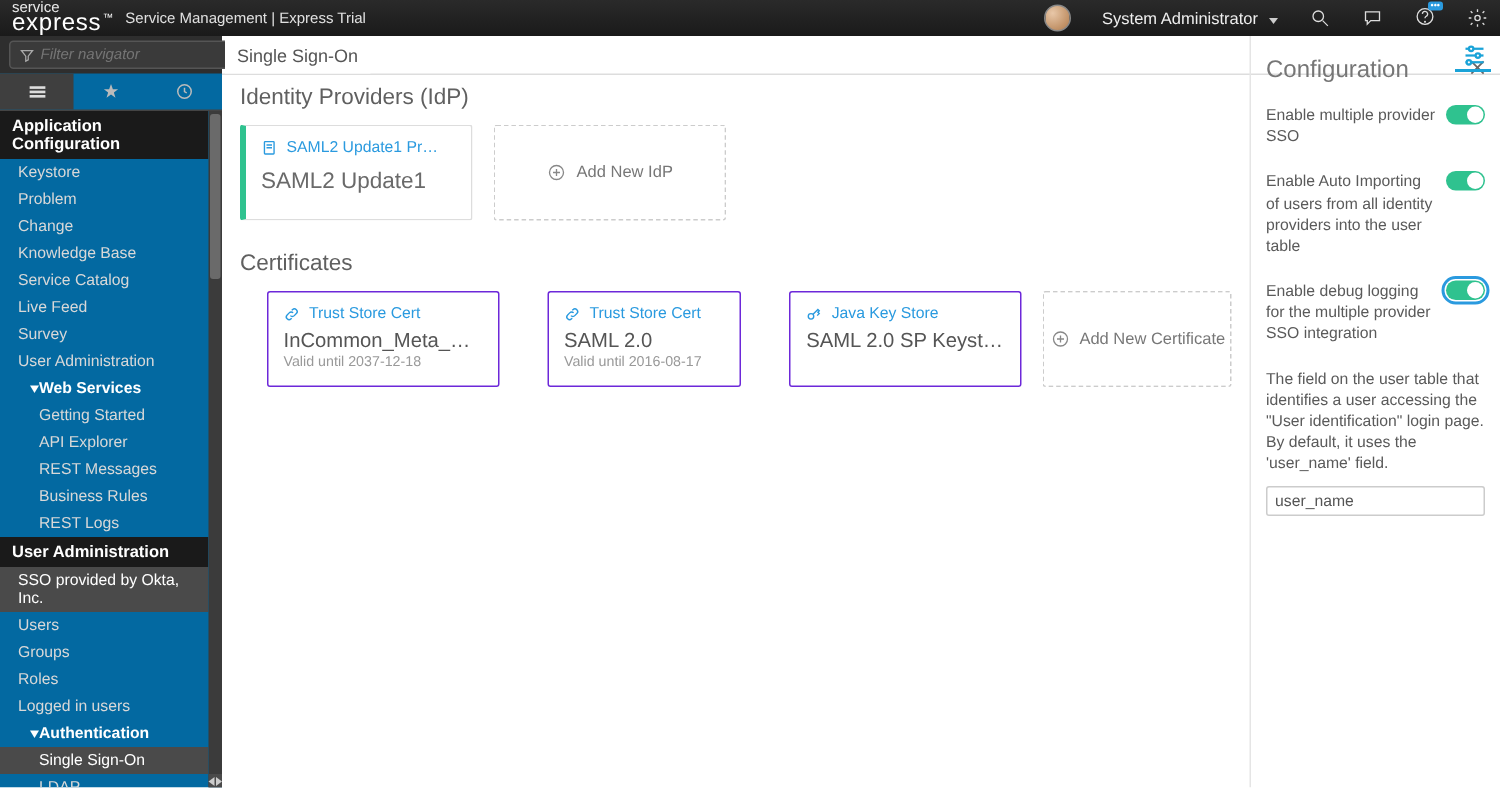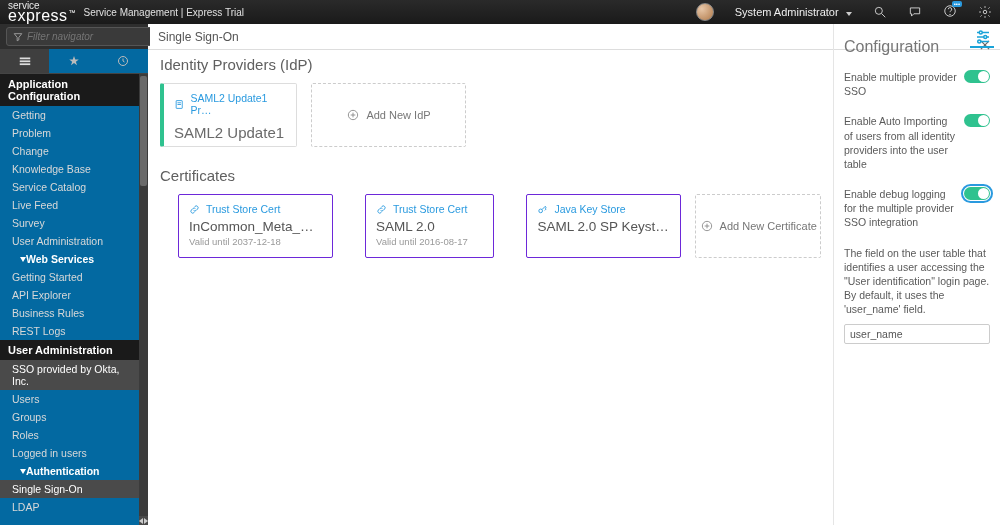--- a/index.html
+++ b/index.html
@@ -28,29 +28,29 @@
   .leftcol { width:148px; background:#0369a1; color:#ddd; display:flex; flex-direction:column; }
   .lefticons { height:25px; display:flex; border-bottom:1px solid #444; }
   .lefticons .cell { flex:1; display:flex; align-items:center; justify-content:center; }
   .lefticons .cell.active { background:#3f3f3f; }
   .navscroll { flex:1; overflow:hidden; position:relative; }
   .nav { position:absolute; top:0; left:0; right:9px; bottom:0; overflow:hidden; }
   .scrolltrack { position:absolute; top:0; right:0; width:9px; bottom:0; background:#3b3b3b; }
   .scrollthumb { position:absolute; right:1px; width:7px; background:#6a6a6a; border-radius:2px; }
   .nav-header { background:#1a1a1a; color:#fff; font-weight:600; font-size:11px; padding:4px 8px; }
   .nav-item { font-size:10.5px; padding:3px 0 3px 12px; color:#d8d8d8; cursor:pointer; }
-  .nav-item.sub { padding-left:12px; }
+  .nav-item.sub { padding-left:26px; }
   .nav-item.sel { background:#4a4a4a; color:#fff; }
   .nav-item.sec { font-weight:600; color:#fff; display:flex; align-items:center; gap:0; padding-left:20px;}
   .tri-dn { width:0;height:0;border-left:3.5px solid transparent;border-right:3.5px solid transparent;border-top:5px solid #fff; }
 
   .main { flex:1; position:relative; padding:28px 12px 12px 12px; overflow:hidden; }
   .main h2 { font-size:15px; font-weight:400; color:#606060; margin:4px 0 10px 0; }
   .idp-row { display:flex; gap:14px; margin-bottom:20px; }
-  .card { border:1px solid #ddd; border-radius:2px; width:137px; height:64px; padding:8px 10px; border-left:4px solid #2fc28f; background:#fff; position:relative; }
+  .card { border:1px solid #ddd; border-radius:2px; width:155px; height:64px; padding:8px 10px; border-left:4px solid #2fc28f; background:#fff; position:relative; }
   .card .top { display:flex; align-items:center; gap:6px; font-size:10.5px; color:#2a9adf; }
   .card .title { font-size:15px; color:#6a6a6a; margin-top:8px; }
   .dashcard { border:1.5px dashed #ccc; border-radius:2px; width:155px; height:64px; display:flex; align-items:center; justify-content:center; gap:6px; color:#777; font-size:11px; cursor:pointer; }
   .cert-row { display:flex; gap:14px; }
   .certcard { border:1px solid #6d28d9; border-radius:2px; width:155px; height:64px; padding:8px 10px; background:#fff;margin-left:18px; }
   .certcard .top { display:flex; align-items:center; gap:6px; font-size:10.5px; color:#2a9adf; }
   .certcard .title { font-size:13.5px; color:#555; margin-top:4px; white-space:nowrap; overflow:hidden; text-overflow:ellipsis;}
   .certcard .sub { font-size:9.5px; color:#999; margin-top:2px; }
   .dashcert { border:1.5px dashed #ccc; border-radius:2px; width:155px; height:64px; display:flex; align-items:center; justify-content:center; gap:6px; color:#777; font-size:11px; cursor:pointer;}
 
@@ -153,34 +153,35 @@
       <div class="cell">
         <svg width="12" height="12" viewBox="0 0 24 24" fill="none" stroke="#bbb" stroke-width="2">
             <circle cx="12" cy="12" r="9"></circle>
             <path d="M12 7v5l3 2"></path>
           </svg>
       </div>
     </div>
     <div class="navscroll">
       <div class="nav">
         <div class="nav-header">Application Configuration</div>
-        <div class="nav-item">Getting</div>
+        <div class="nav-item">Keystore</div>
         <div class="nav-item">Problem</div>
         <div class="nav-item">Change</div>
         <div class="nav-item">Knowledge Base</div>
         <div class="nav-item">Service Catalog</div>
         <div class="nav-item">Live Feed</div>
         <div class="nav-item">Survey</div>
         <div class="nav-item">User Administration</div>
         <div class="nav-item sec">
             <span class="tri-dn"></span>
             <span>Web Services</span>
           </div>
         <div class="nav-item sub">Getting Started</div>
         <div class="nav-item sub">API Explorer</div>
+        <div class="nav-item sub">REST Messages</div>
         <div class="nav-item sub">Business Rules</div>
         <div class="nav-item sub">REST Logs</div>
         <div class="nav-header">User Administration</div>
         <div class="nav-item sel">SSO provided by Okta, Inc.</div>
         <div class="nav-item">Users</div>
         <div class="nav-item">Groups</div>
         <div class="nav-item">Roles</div>
         <div class="nav-item">Logged in users</div>
         <div class="nav-item sec">
             <span class="tri-dn"></span>

